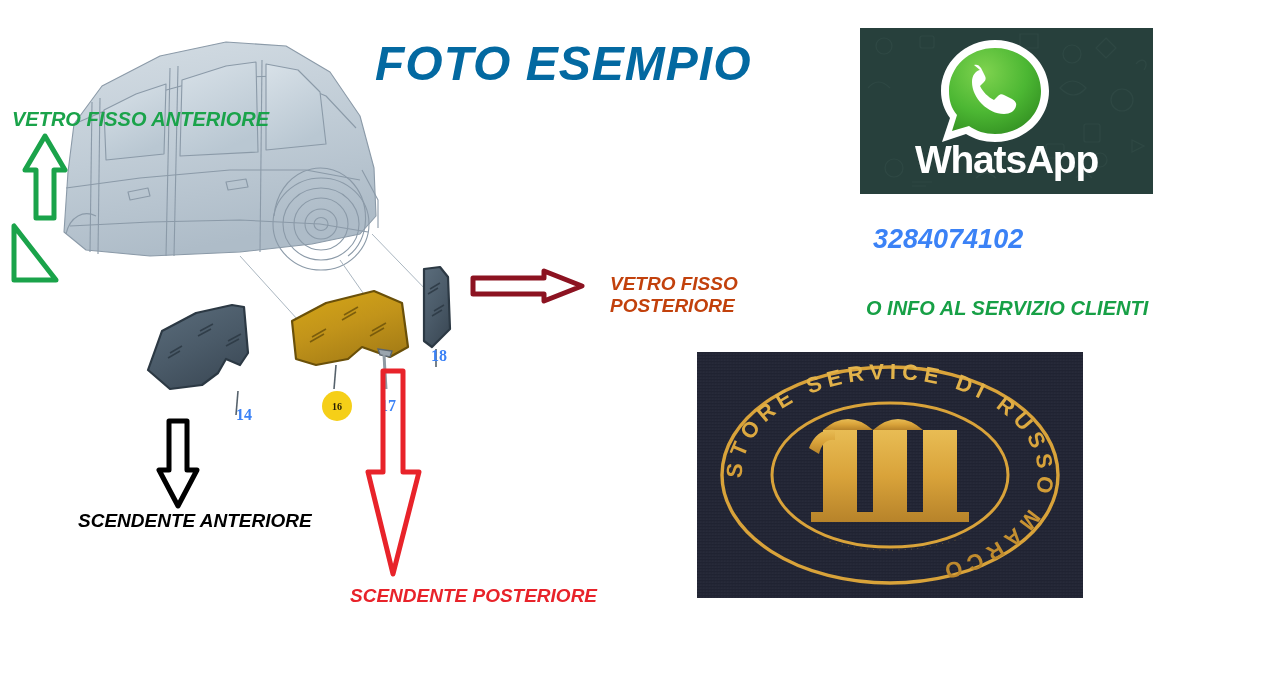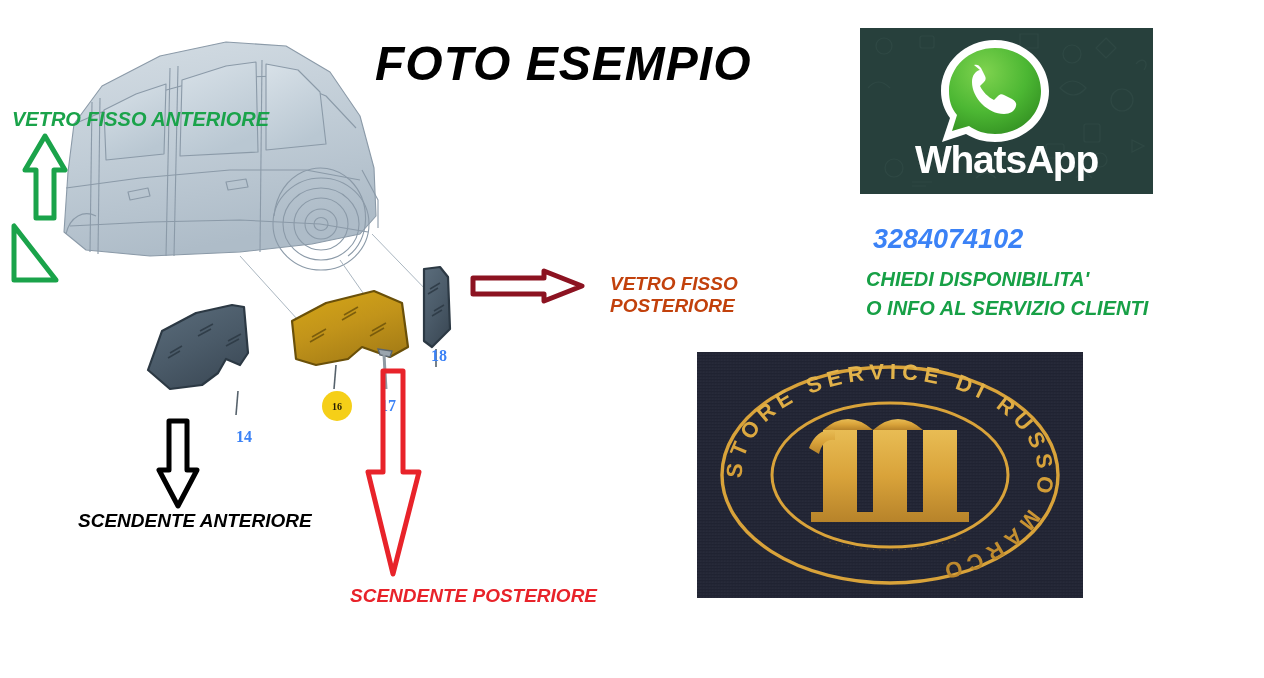--- a/index.html
+++ b/index.html
@@ -19,21 +19,21 @@
     overflow: hidden;
   }
   .abs { position: absolute; }
 
   
   #page-title {
     left: 375px; top: 36px;
     font-size: 48px;
     font-weight: bold;
     font-style: italic;
-    color: #000000;
+    color: #0369a1;
     letter-spacing: 1px;
     white-space: nowrap;
   }
 
   
   #car-illustration {
     left: 30px; top: 20px;
     width: 420px; height: 300px;
   }
 
@@ -77,21 +77,21 @@
 
   
   #exploded-parts { left: 140px; top: 255px; width: 340px; height: 200px; }
 
   .part-number {
     font-family: "Liberation Serif", serif;
     font-weight: bold;
     font-size: 16px;
     color: #3b82f6;
   }
-  #part-number-14 { left: 236px; top: 428px; }
+  #part-number-14 { left: 236px; top: 406px; }
   #part-number-17 { left: 380px; top: 397px; }
   #part-number-18 { left: 431px; top: 347px; }
   #part-number-16-badge {
     left: 322px; top: 391px;
     width: 30px; height: 30px;
     border-radius: 50%;
     background: #f5cf18;
     display: flex;
     align-items: center;
     justify-content: center;
@@ -348,21 +348,20 @@
                c 1 -3 -1 -5 -4 -7 l -8 -4 c -2 -1 -4 -1 -6 1 l -4 4
                c -6 -3 -11 -8 -14 -14 l 4 -4 c 2 -2 2 -4 1 -6
                l -4 -8 c -2 -3 -4 -4 -7 -3 Z" fill="#ffffff"></path>
     </svg>
 
     <div id="whatsapp-wordmark">WhatsApp</div>
   </div>
 
   <div class="abs" id="contact-phone">3284074102</div>
 
-  <div class="abs contact-line" id="contact-line-1">CHIEDI DISPONIBILITA'</div>
 
   <div class="abs contact-line" id="contact-line-2">O INFO AL SERVIZIO CLIENTI</div>
 
   <div class="abs" id="shop-logo">
 
     <svg id="shop-logo-texture" viewBox="0 0 386 246">
       <defs>
         <pattern id="weave" width="3" height="3" patternUnits="userSpaceOnUse">
           <rect width="3" height="3" fill="#242736"></rect>
           <rect width="1.4" height="3" fill="#2b2e3e"></rect>

